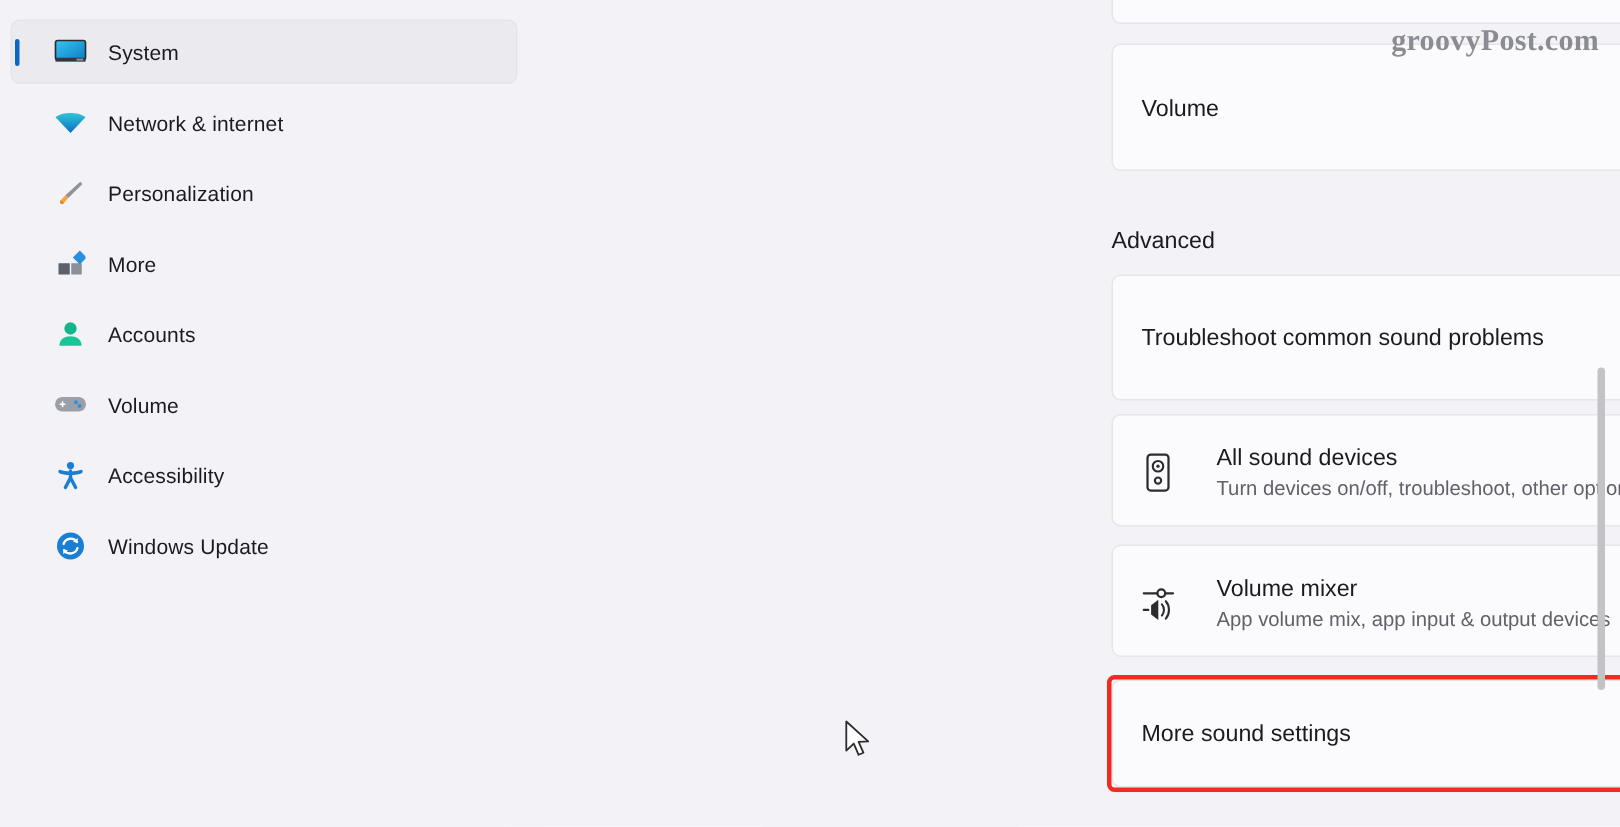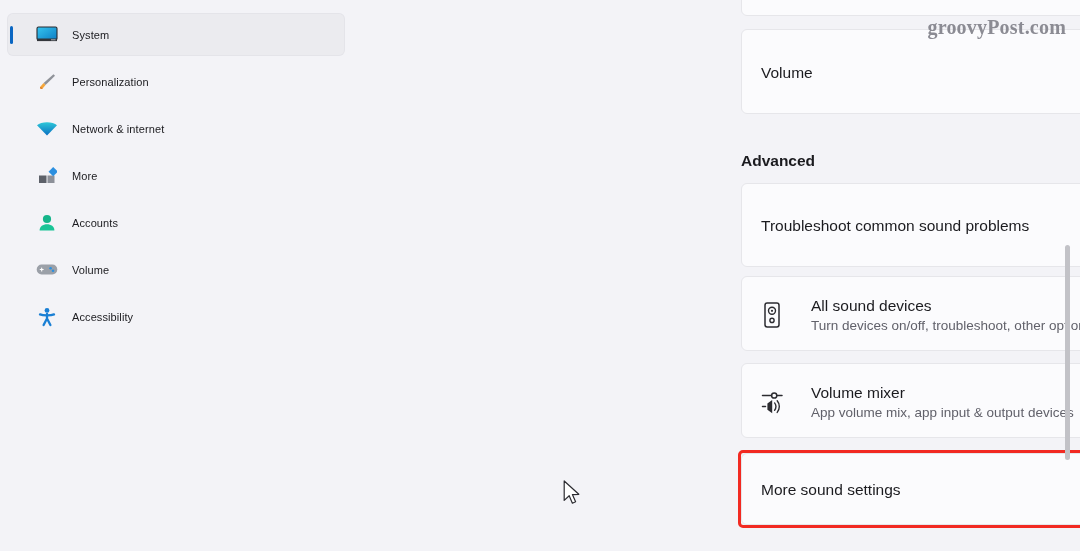--- a/index.html
+++ b/index.html
@@ -61,21 +61,21 @@
     width: 26px;
     height: 24px;
     flex: 0 0 26px;
     display: flex;
     align-items: center;
     justify-content: center;
     margin-right: 12px;
   }
 
   .nav-label {
-    font-size: 11px;
+    font-size: 14px;
     color: #1b1b1f;
     letter-spacing: 0.1px;
     white-space: nowrap;
   }
 
   
   #content {
     position: relative;
     flex: 1;
     height: 394px;
@@ -121,21 +121,21 @@
     font-size: 15.5px;
     color: #1b1b1f;
     flex: 1;
   }
 
   .section-heading {
     position: absolute;
     left: 381px;
     top: 152px;
     font-size: 15.5px;
-    font-weight: bold;
+    font-weight: normal;
     color: #1b1b1f;
     text-align: right;
   }
 
   
   #card-troubleshoot {
     top: 183px;
     height: 84px;
   }
   #card-troubleshoot .ts-inner {
@@ -269,47 +269,47 @@
           <rect x="1" y="12.5" width="20" height="2.6" fill="#33363b"></rect>
           <rect x="15" y="13.1" width="4.6" height="1.3" fill="#8f949a"></rect>
         </svg>
       </span>
       <span class="nav-label">System</span>
     </div>
 
 
     <div class="nav-item">
       <span class="nav-icon">
-        <svg width="20" height="20" viewBox="0 0 20 20">
-          <path d="M16.5 2.2 L18 3.7 L8.5 13 L6.6 11.1 Z" fill="#8f9299"></path>
-          <path d="M6.6 11.1 L8.5 13 L5.6 16.4 C4.3 17.9, 2.2 16.3, 3.3 14.7 Z" fill="#f4a63a"></path>
-          <path d="M3.3 14.7 C2.2 16.3, 4.3 17.9, 5.6 16.4 L4.6 15.4 Z" fill="#e07f2c"></path>
-        </svg>
-      </span>
-      <span class="nav-label">Personalization</span>
-    </div>
-
-    <div class="nav-item">
-      <span class="nav-icon">
         <svg width="22" height="16" viewBox="0 0 22 16">
           <defs>
             <linearGradient id="gwifi" x1="0" y1="0" x2="0" y2="1">
               <stop offset="0" stop-color="#2ec7d8"></stop>
               <stop offset="1" stop-color="#0a6fc2"></stop>
             </linearGradient>
           </defs>
           <path d="M1 4.2 C5 0.3, 17 0.3, 21 4.2 L11 14.6 Z" fill="url(#gwifi)"></path>
         </svg>
       </span>
       <span class="nav-label">Network &amp; internet</span>
     </div>
 
     <div class="nav-item">
       <span class="nav-icon">
         <svg width="20" height="20" viewBox="0 0 20 20">
+          <path d="M16.5 2.2 L18 3.7 L8.5 13 L6.6 11.1 Z" fill="#8f9299"></path>
+          <path d="M6.6 11.1 L8.5 13 L5.6 16.4 C4.3 17.9, 2.2 16.3, 3.3 14.7 Z" fill="#f4a63a"></path>
+          <path d="M3.3 14.7 C2.2 16.3, 4.3 17.9, 5.6 16.4 L4.6 15.4 Z" fill="#e07f2c"></path>
+        </svg>
+      </span>
+      <span class="nav-label">Personalization</span>
+    </div>
+
+    <div class="nav-item">
+      <span class="nav-icon">
+        <svg width="20" height="20" viewBox="0 0 20 20">
           <rect x="2" y="9.5" width="7.5" height="7.5" fill="#5c6069"></rect>
           <rect x="10.5" y="9.5" width="7" height="7.5" fill="#8c9099"></rect>
           <rect x="12.9" y="2.4" width="6.6" height="6.6" transform="rotate(45 16.2 5.7)" fill="#2b8fe0"></rect>
         </svg>
       </span>
       <span class="nav-label">More</span>
     </div>
 
     <div class="nav-item">
       <span class="nav-icon">
@@ -339,20 +339,32 @@
         <svg width="20" height="20" viewBox="0 0 20 20">
           <circle cx="10" cy="3.4" r="2.4" fill="#1a7fd4"></circle>
           <path d="M3 7.4 C6 8.8, 14 8.8, 17 7.4" stroke="#1a7fd4" stroke-width="2.3" fill="none" stroke-linecap="round"></path>
           <path d="M10 7 V11.5 L6.6 18 M10 11.5 L13.4 18" stroke="#1a7fd4" stroke-width="2.3" fill="none" stroke-linecap="round"></path>
         </svg>
       </span>
       <span class="nav-label">Accessibility</span>
     </div>
 
 
+    <div class="nav-item">
+      <span class="nav-icon">
+        <svg width="20" height="20" viewBox="0 0 20 20">
+          <circle cx="10" cy="10" r="9" fill="#1a7fd4"></circle>
+          <path d="M14.3 7.3 A5 5 0 0 0 5.4 8.6" stroke="#ffffff" stroke-width="1.6" fill="none" stroke-linecap="round"></path>
+          <path d="M5.7 12.8 A5 5 0 0 0 14.6 11.5" stroke="#ffffff" stroke-width="1.6" fill="none" stroke-linecap="round"></path>
+          <path d="M14.9 4.6 L14.7 7.8 L11.7 7.2 Z" fill="#ffffff"></path>
+          <path d="M5.1 15.5 L5.3 12.3 L8.3 12.9 Z" fill="#ffffff"></path>
+        </svg>
+      </span>
+      <span class="nav-label">Windows Update</span>
+    </div>
 
   </div>
 
   <div id="content">
 
     <div class="card" id="card-pair">
       <div class="row-inner">
         
         
       </div>

